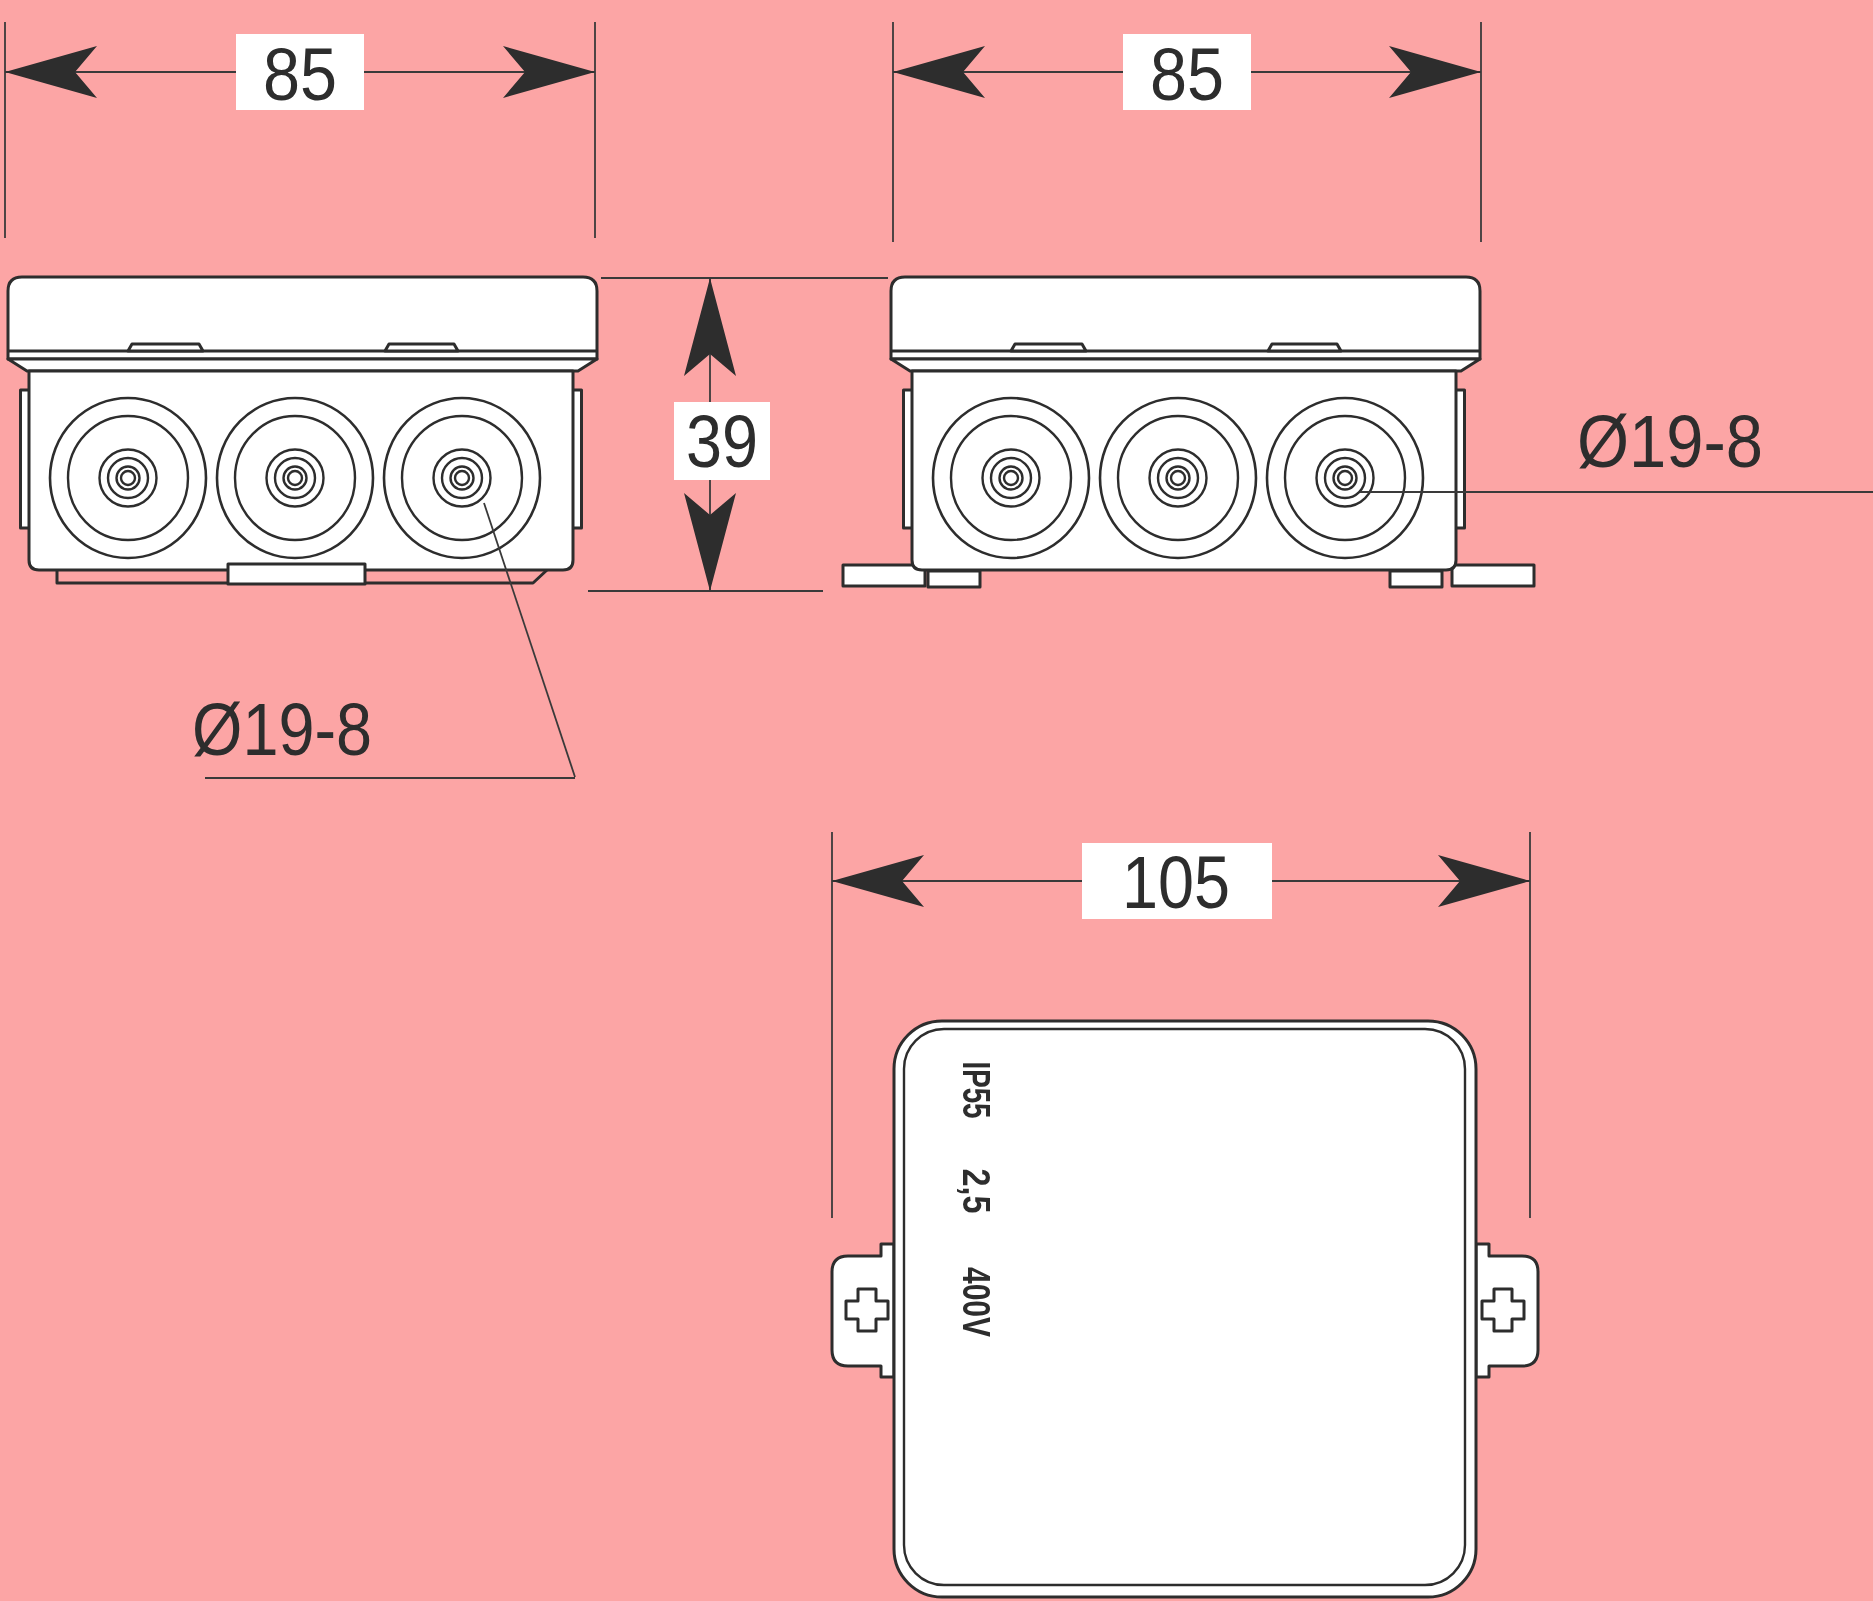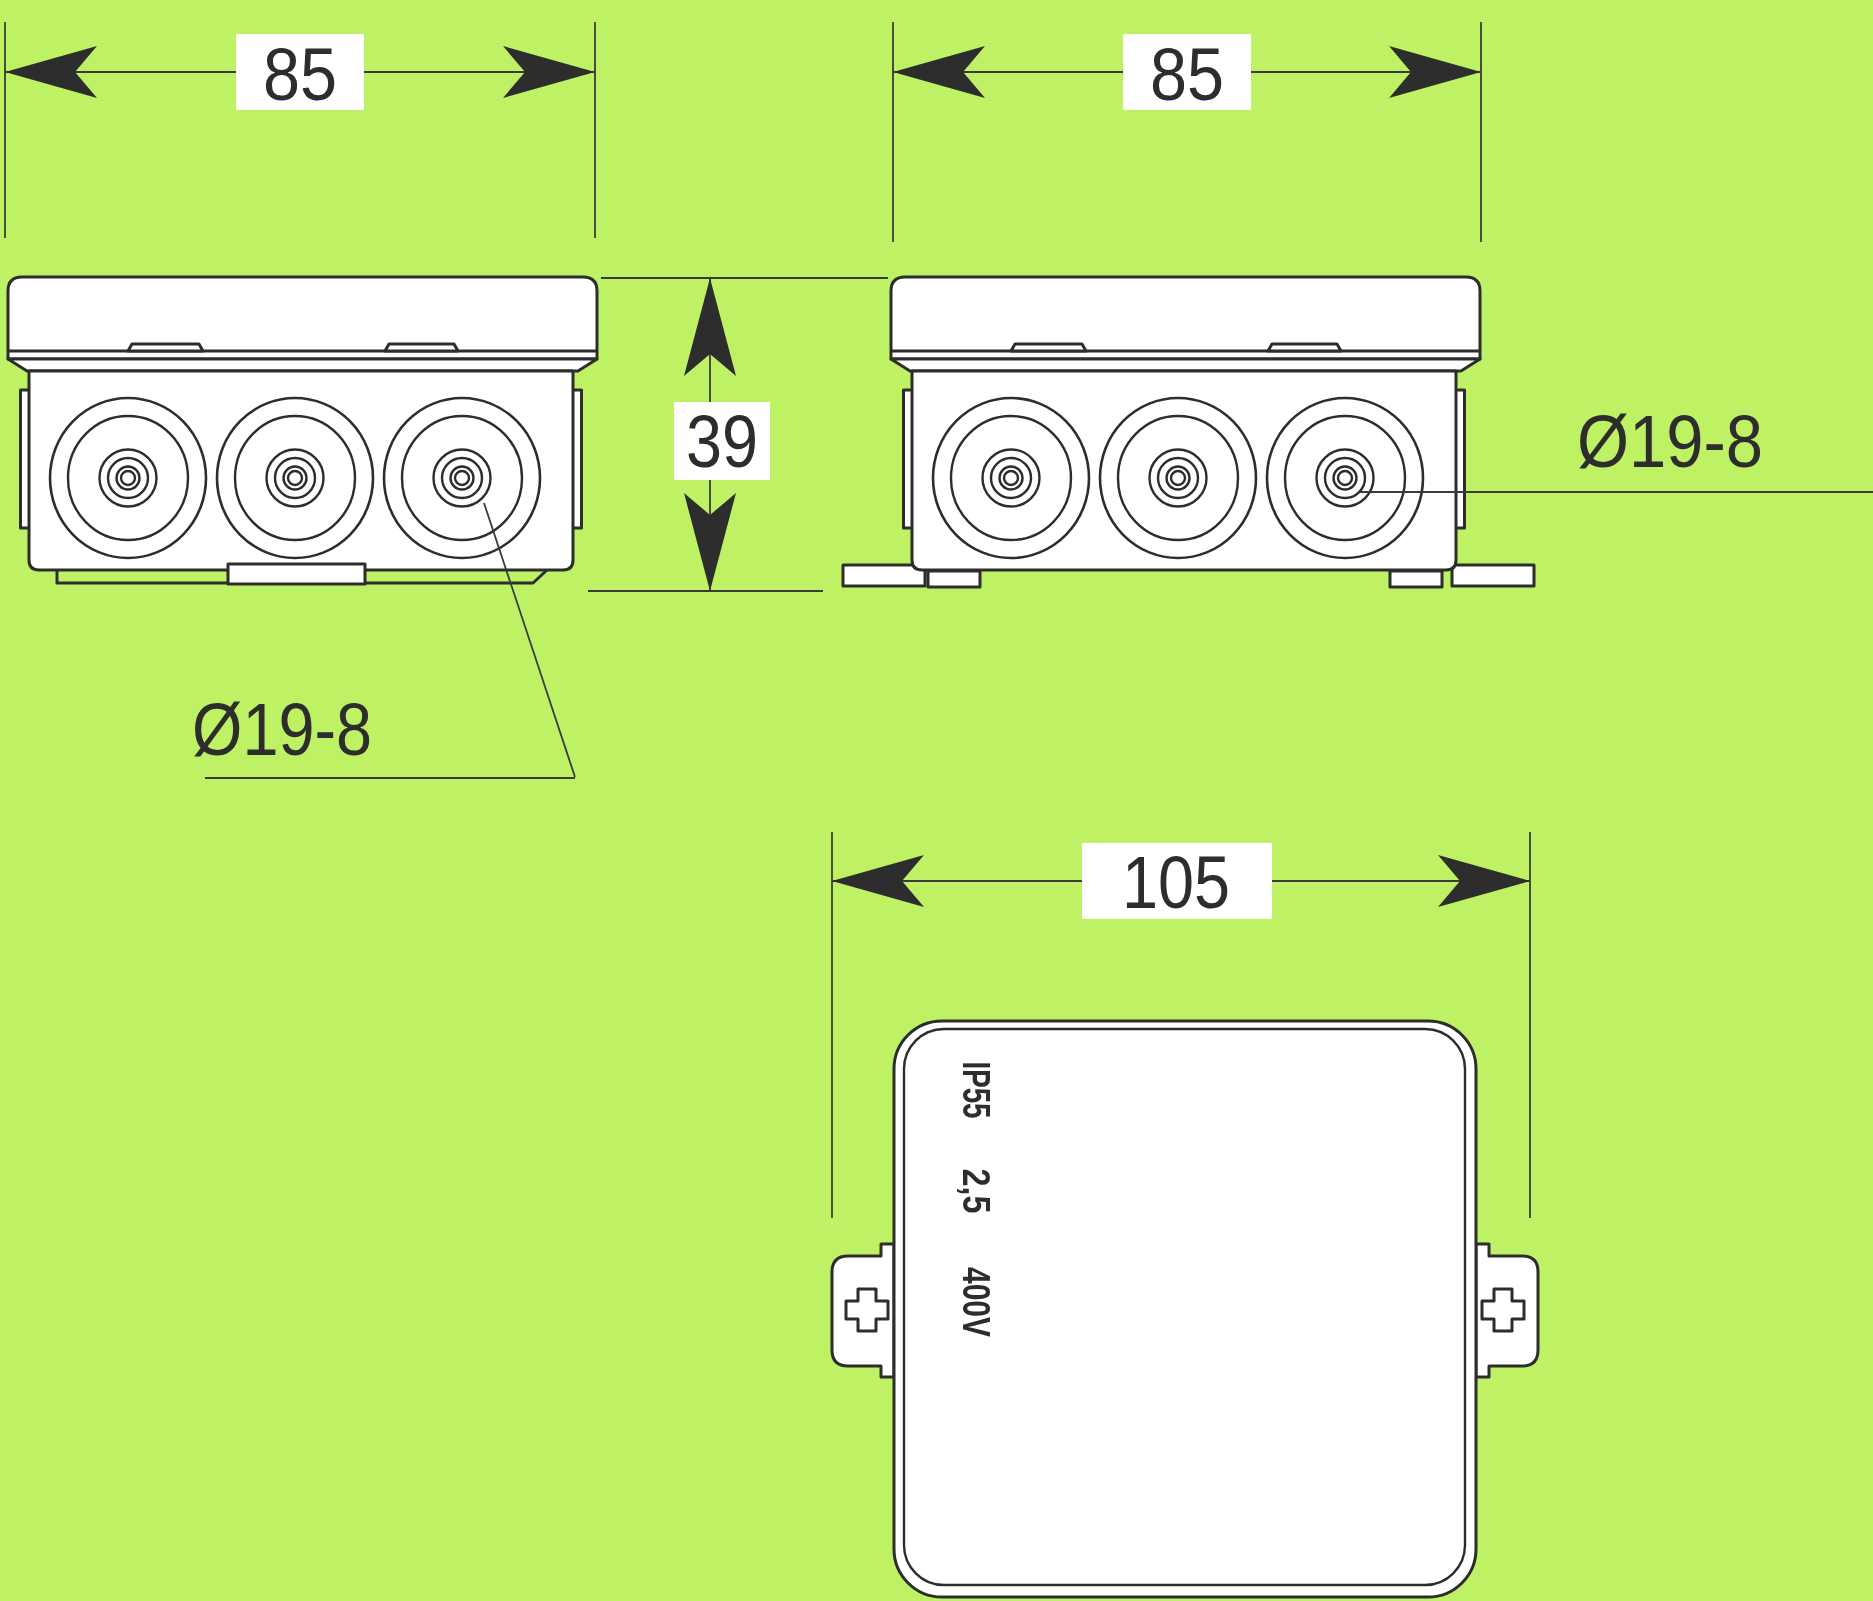--- a/index.html
+++ b/index.html
@@ -1,17 +1,17 @@
 <!DOCTYPE html>
 <html><head>
 <meta charset="utf-8">
 <style>
   html,body{margin:0;padding:0;background:#ffffff;}
   body{font-family:"Liberation Sans", sans-serif;}
-  .stage{position:relative;width:1873px;height:1601px;background:#bef264;overflow:hidden;}
+  .stage{position:relative;width:1873px;height:1601px;background:#fca5a5;overflow:hidden;}
   svg{display:block;}
   .outline{fill:#ffffff;stroke:#2d2d2d;stroke-width:3;stroke-linejoin:round;}
   .outline-nf{fill:none;stroke:#2d2d2d;stroke-width:3;stroke-linejoin:round;}
   .ring{fill:none;stroke:#2d2d2d;stroke-width:2.4;}
   .ring-outer{fill:#ffffff;stroke:#2d2d2d;stroke-width:2.6;}
   .thin{fill:none;stroke:#3a3a3a;stroke-width:1.8;}
   .arrow{fill:#2d2d2d;stroke:none;}
   .dimtext{fill:#2d2d2d;font-size:74px;font-weight:400;}
   .marktext{fill:#2d2d2d;font-size:39px;font-weight:700;}
   .mask{fill:#ffffff;stroke:none;}

